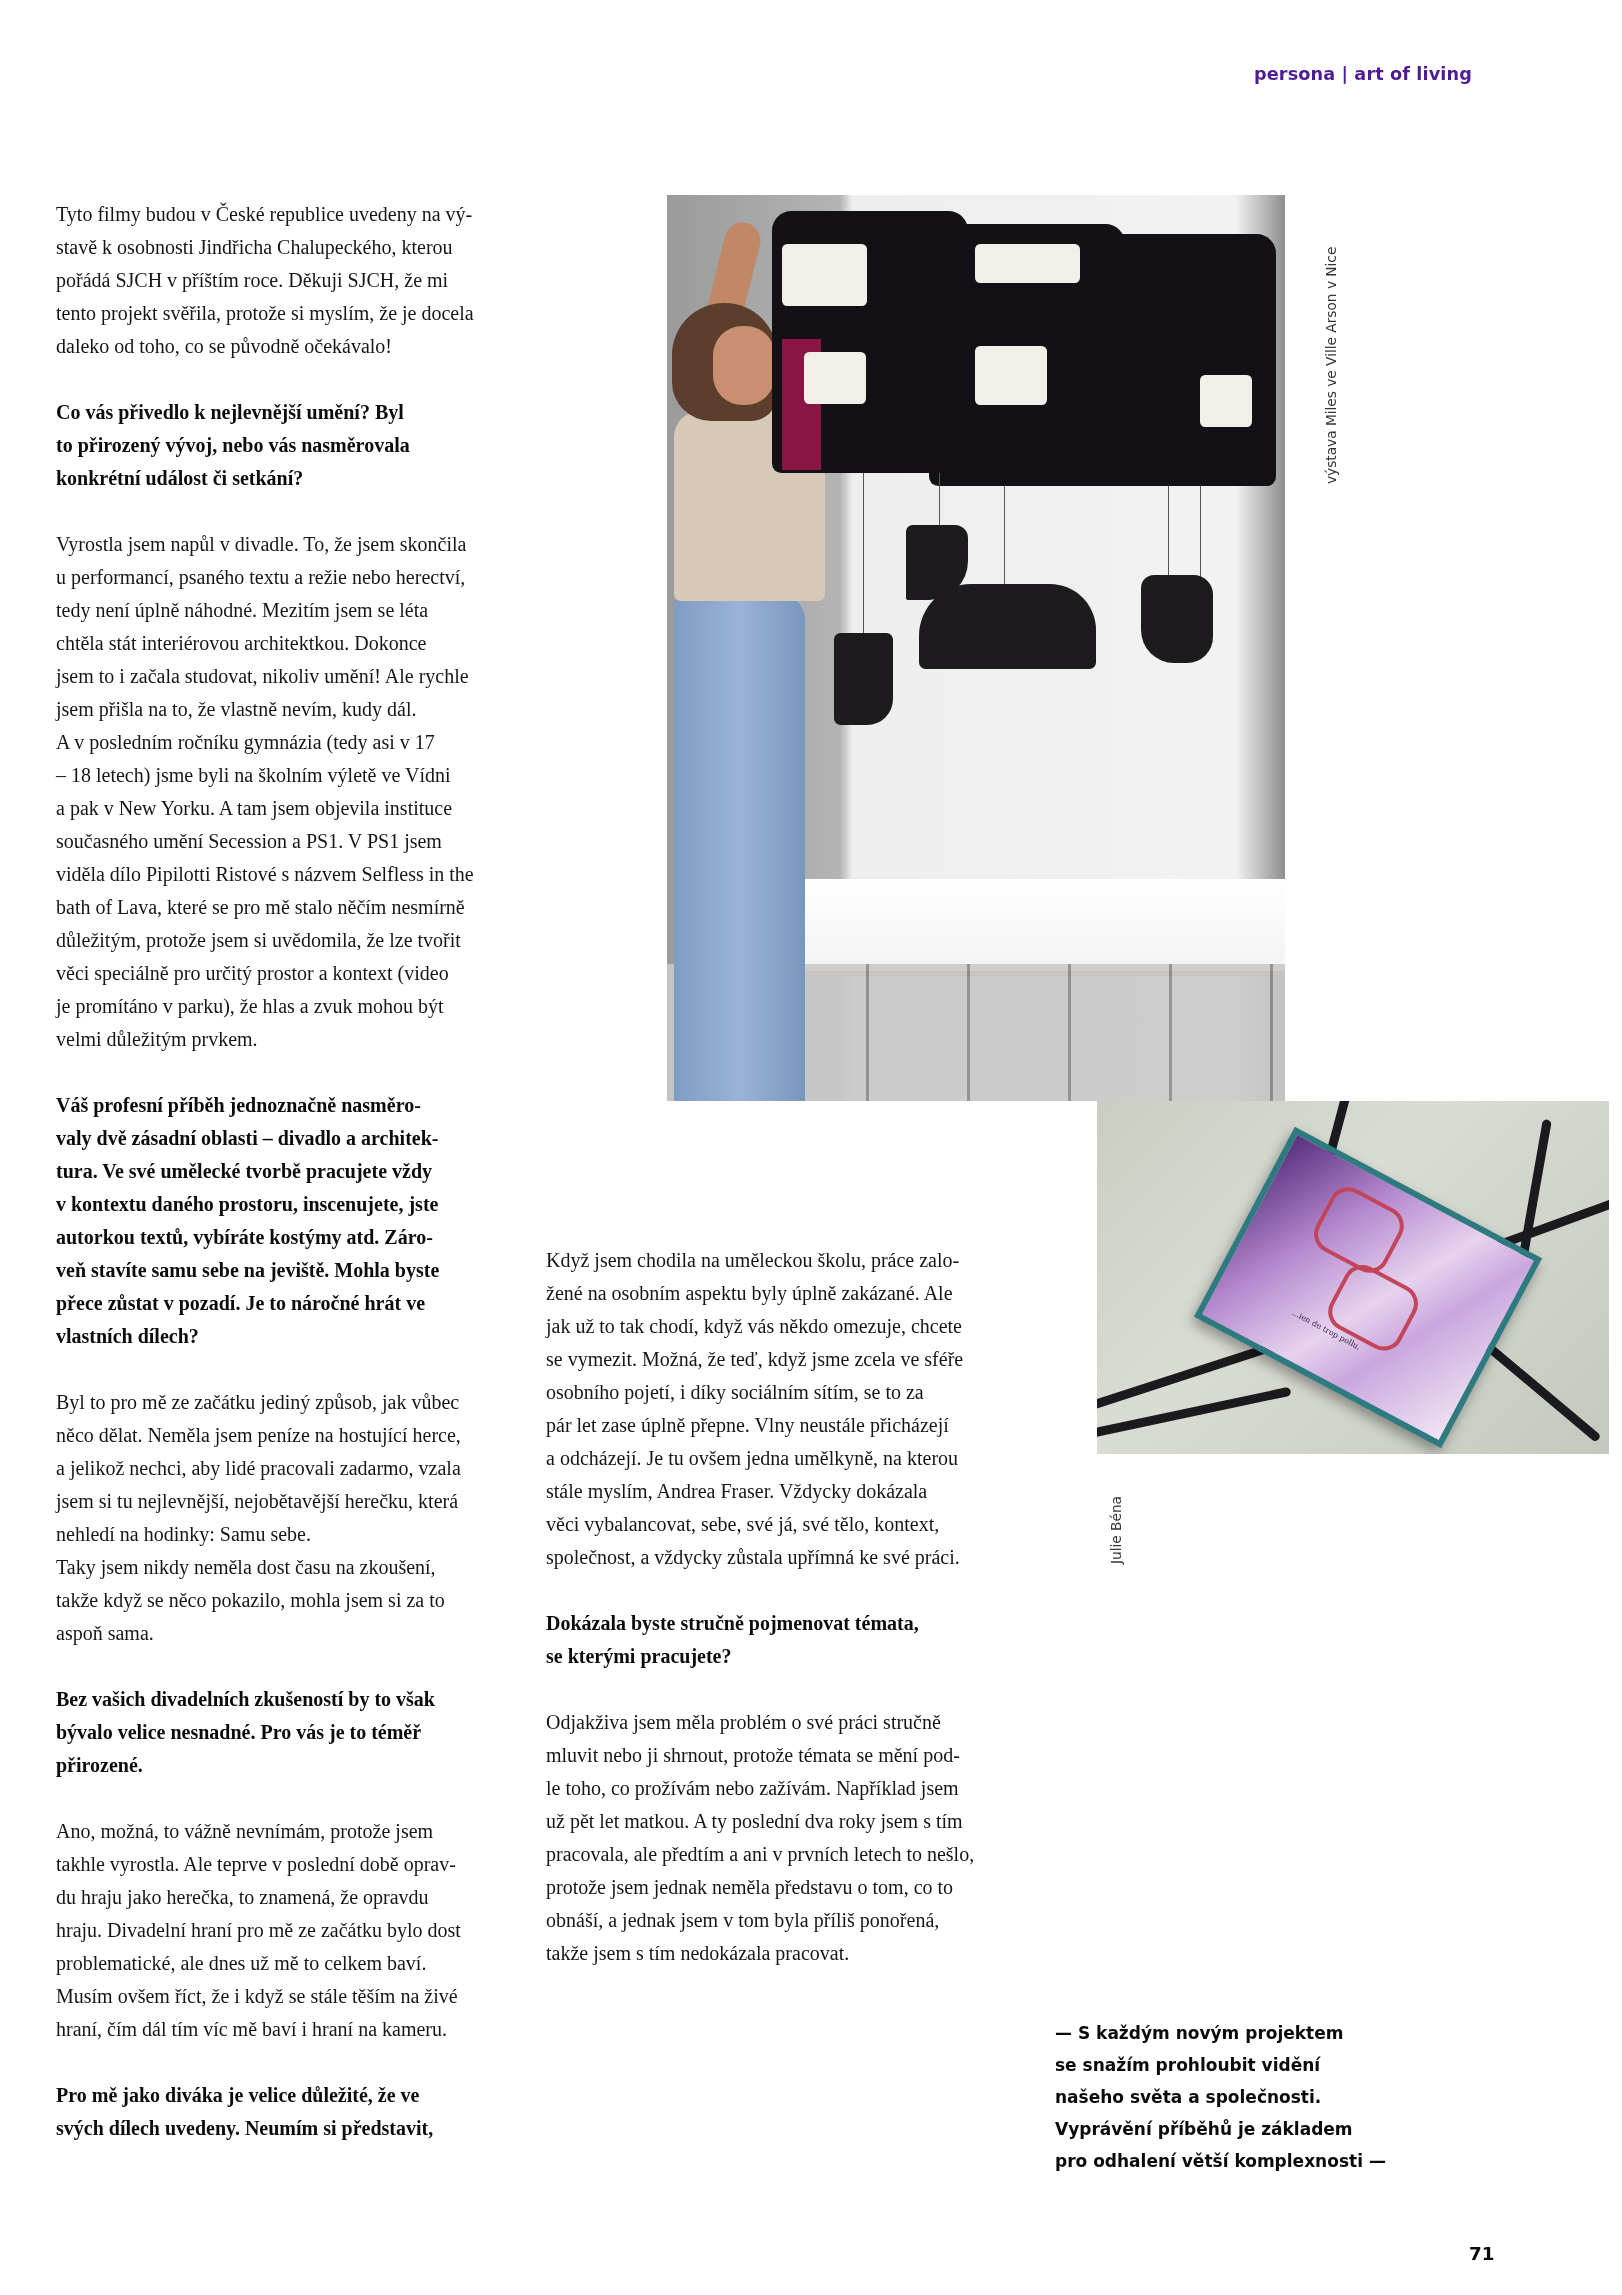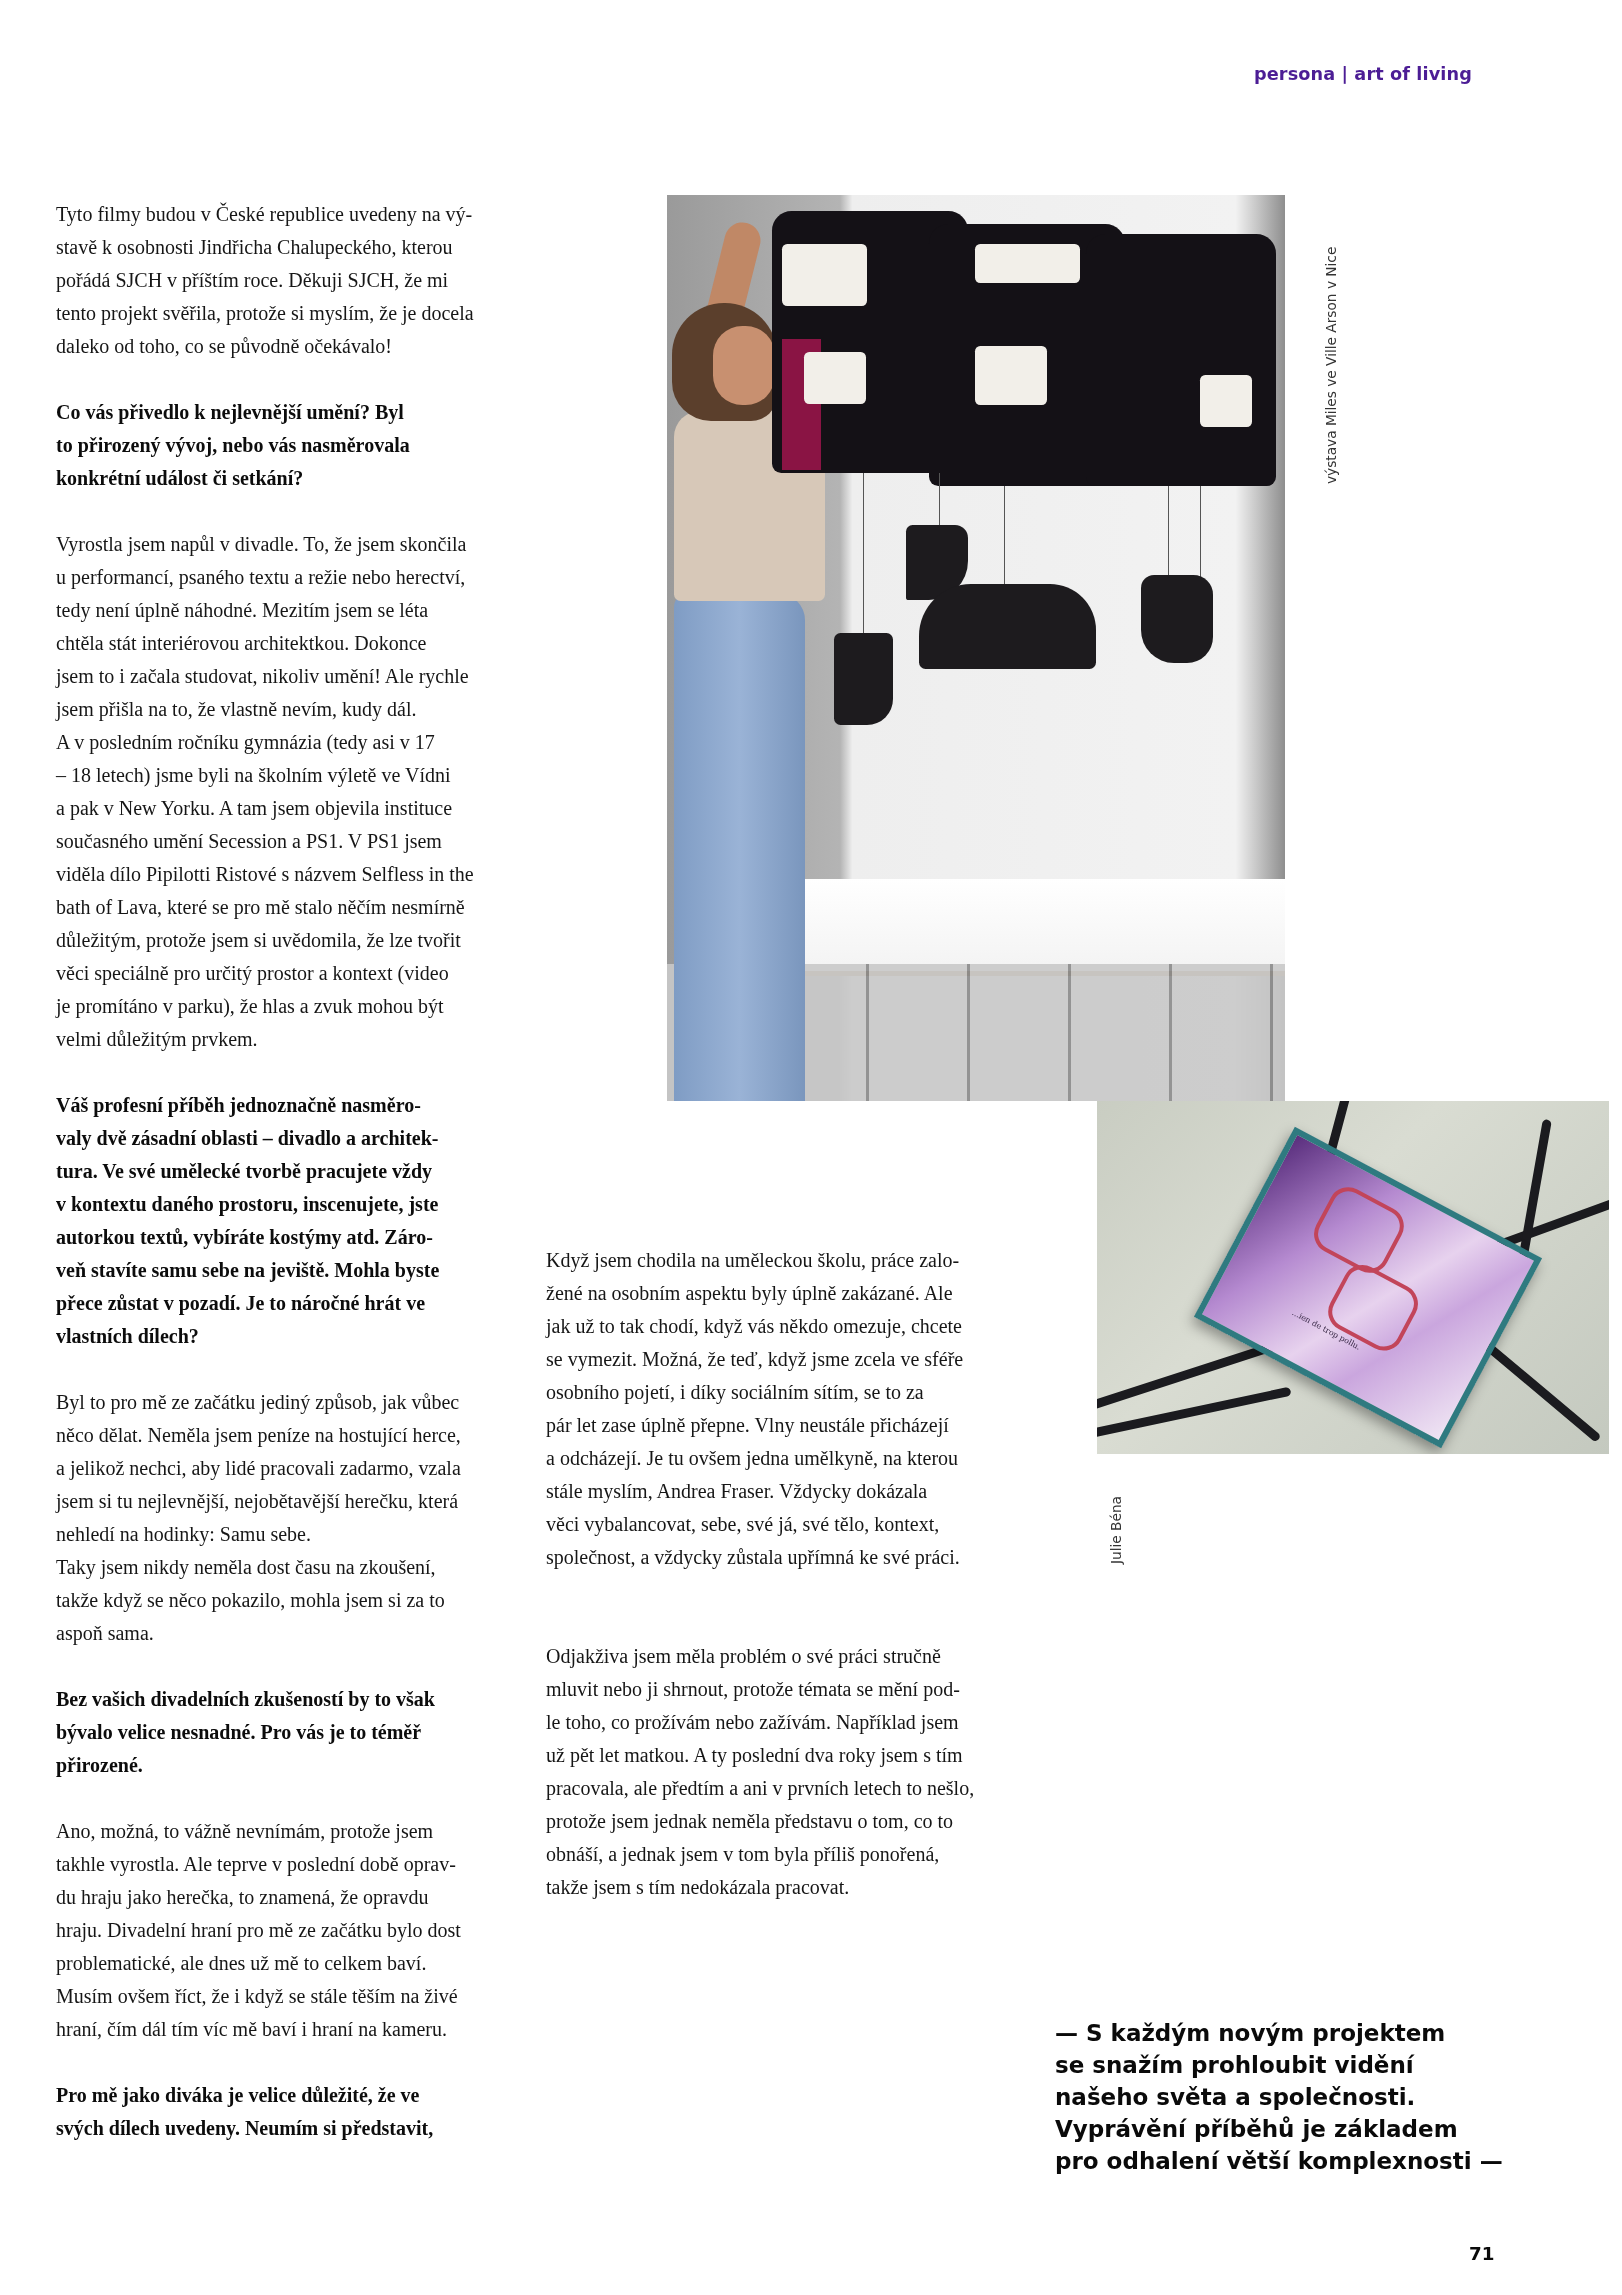--- a/index.html
+++ b/index.html
@@ -10,21 +10,21 @@
     letter-spacing: 0.1px; color: #4c1d95;
   }
   .col { position: absolute; font-family: "Liberation Serif", "DejaVu Serif", serif;
     font-size: 20px; line-height: 33px; color: #161616; }
   .col p { margin: 0; white-space: pre-line; }
   .col .q { font-weight: bold; color: #0c0c0c; }
   .col .gap { height: 33px; }
   .caption { position: absolute; font-family: "DejaVu Sans", sans-serif; font-size: 13.7px;
     color: #333; transform-origin: left top; transform: rotate(-90deg); white-space: nowrap; }
   .pullquote { position: absolute; font-family: "DejaVu Sans", sans-serif; font-weight: bold;
-    font-size: 23px; line-height: 32px; color: #0a0a0a; white-space: pre-line; }
+    font-size: 17px; line-height: 32px; color: #0a0a0a; white-space: pre-line; }
   .pagenum { position: absolute; font-family: "DejaVu Sans", sans-serif; font-weight: bold;
     font-size: 18.3px; color: #0a0a0a; }
 
   
   .photo1 { position: absolute; left: 667px; top: 195px; width: 618px; height: 906px;
     background: linear-gradient(90deg, #9a9a9a 0%, #b4b4b4 28%, #eeeeee 30%, #f2f2f2 92%, #8e8e8e 100%);
     overflow: hidden; }
   .photo1 .floor { position: absolute; left: 0; right: 0; bottom: 0; height: 137px;
     background: repeating-linear-gradient(90deg, #c9c9c9 0 98px, #8a8a8a 98px 101px),
                 #cfcfcf; opacity: .9; }
@@ -178,20 +178,22 @@
 žené na osobním aspektu byly úplně zakázané. Ale
 jak už to tak chodí, když vás někdo omezuje, chcete
 se vymezit. Možná, že teď, když jsme zcela ve sféře
 osobního pojetí, i díky sociálním sítím, se to za
 pár let zase úplně přepne. Vlny neustále přicházejí
 a odcházejí. Je tu ovšem jedna umělkyně, na kterou
 stále myslím, Andrea Fraser. Vždycky dokázala
 věci vybalancovat, sebe, své já, své tělo, kontext,
 společnost, a vždycky zůstala upřímná ke své práci.</p>
   <div class="gap"></div>
+  <p class="q">Dokázala byste stručně pojmenovat témata,
+se kterými pracujete?</p>
   <div class="gap"></div>
   <p>Odjakživa jsem měla problém o své práci stručně
 mluvit nebo ji shrnout, protože témata se mění pod-
 le toho, co prožívám nebo zažívám. Například jsem
 už pět let matkou. A ty poslední dva roky jsem s tím
 pracovala, ale předtím a ani v prvních letech to nešlo,
 protože jsem jednak neměla představu o tom, co to
 obnáší, a jednak jsem v tom byla příliš ponořená,
 takže jsem s tím nedokázala pracovat.</p>
 </div>

